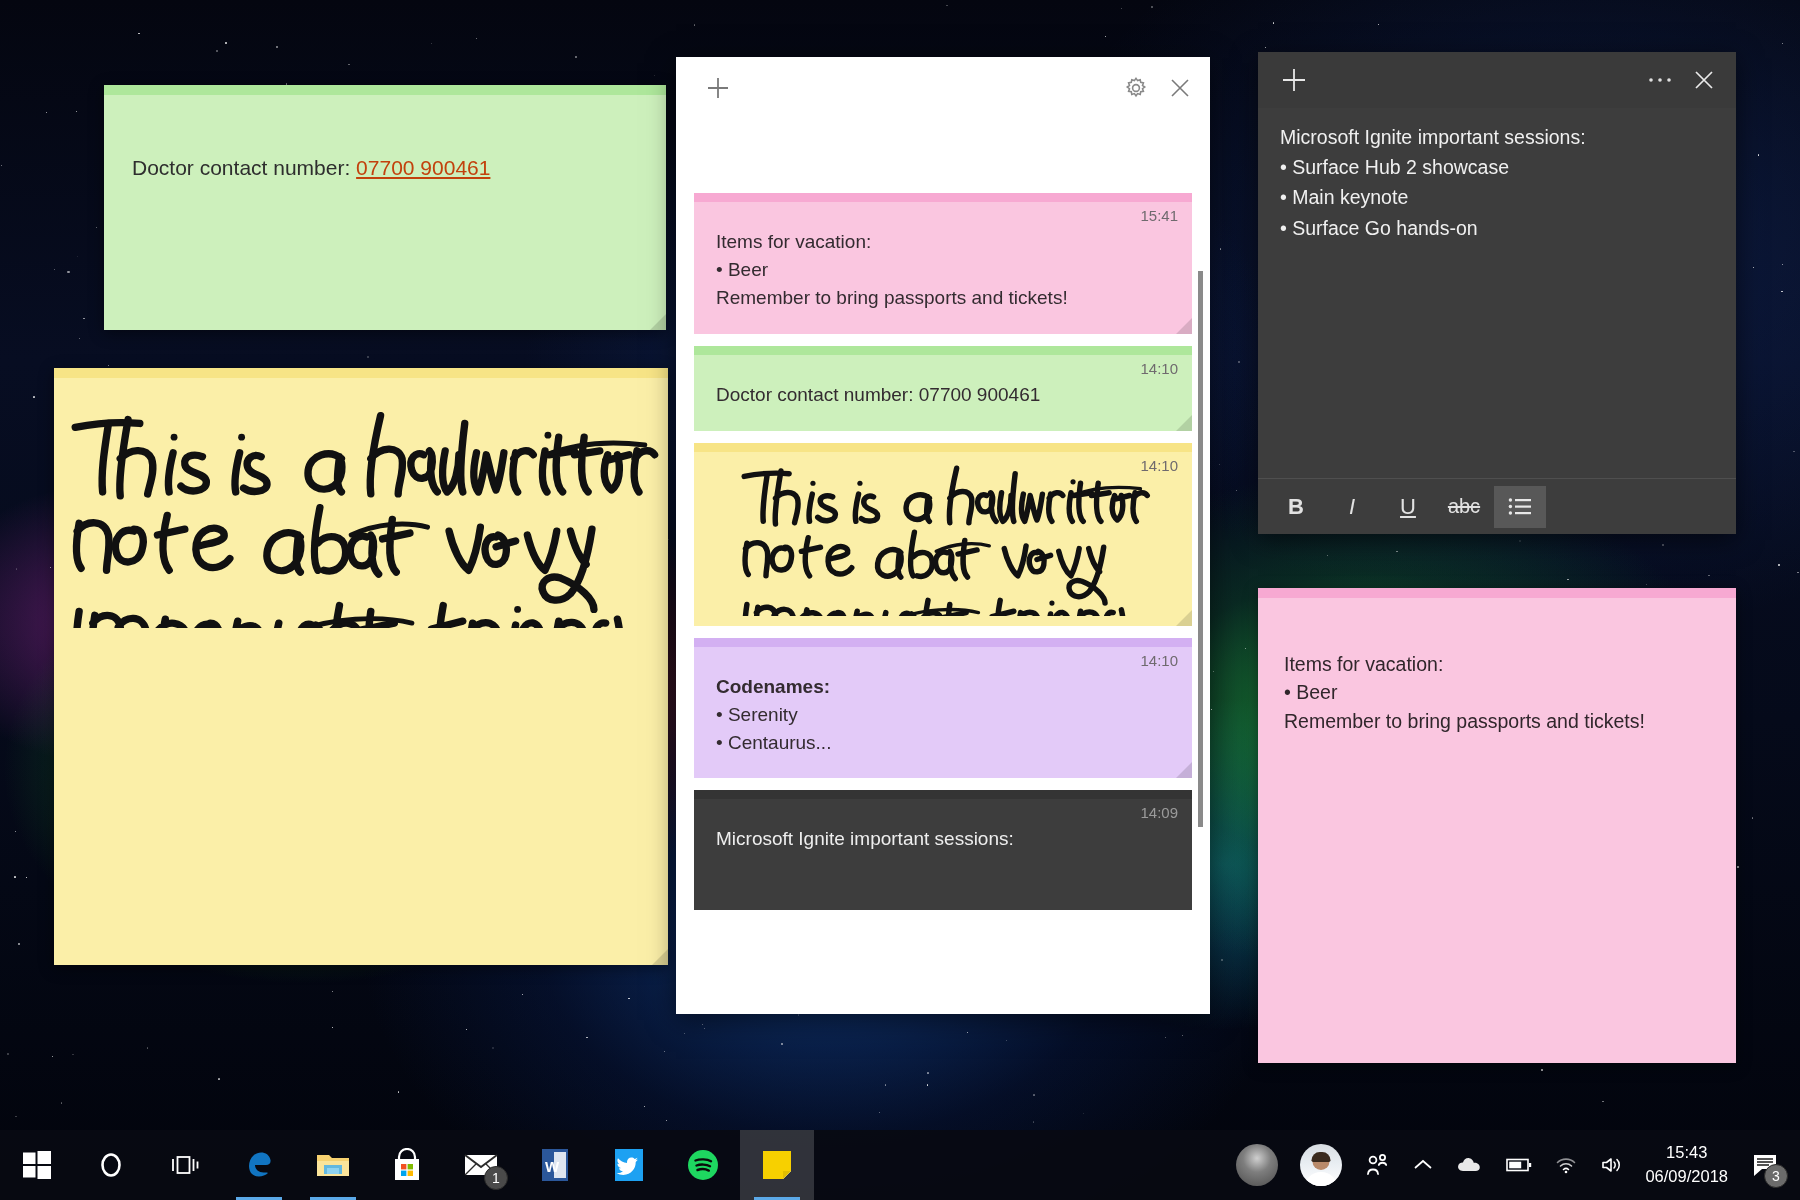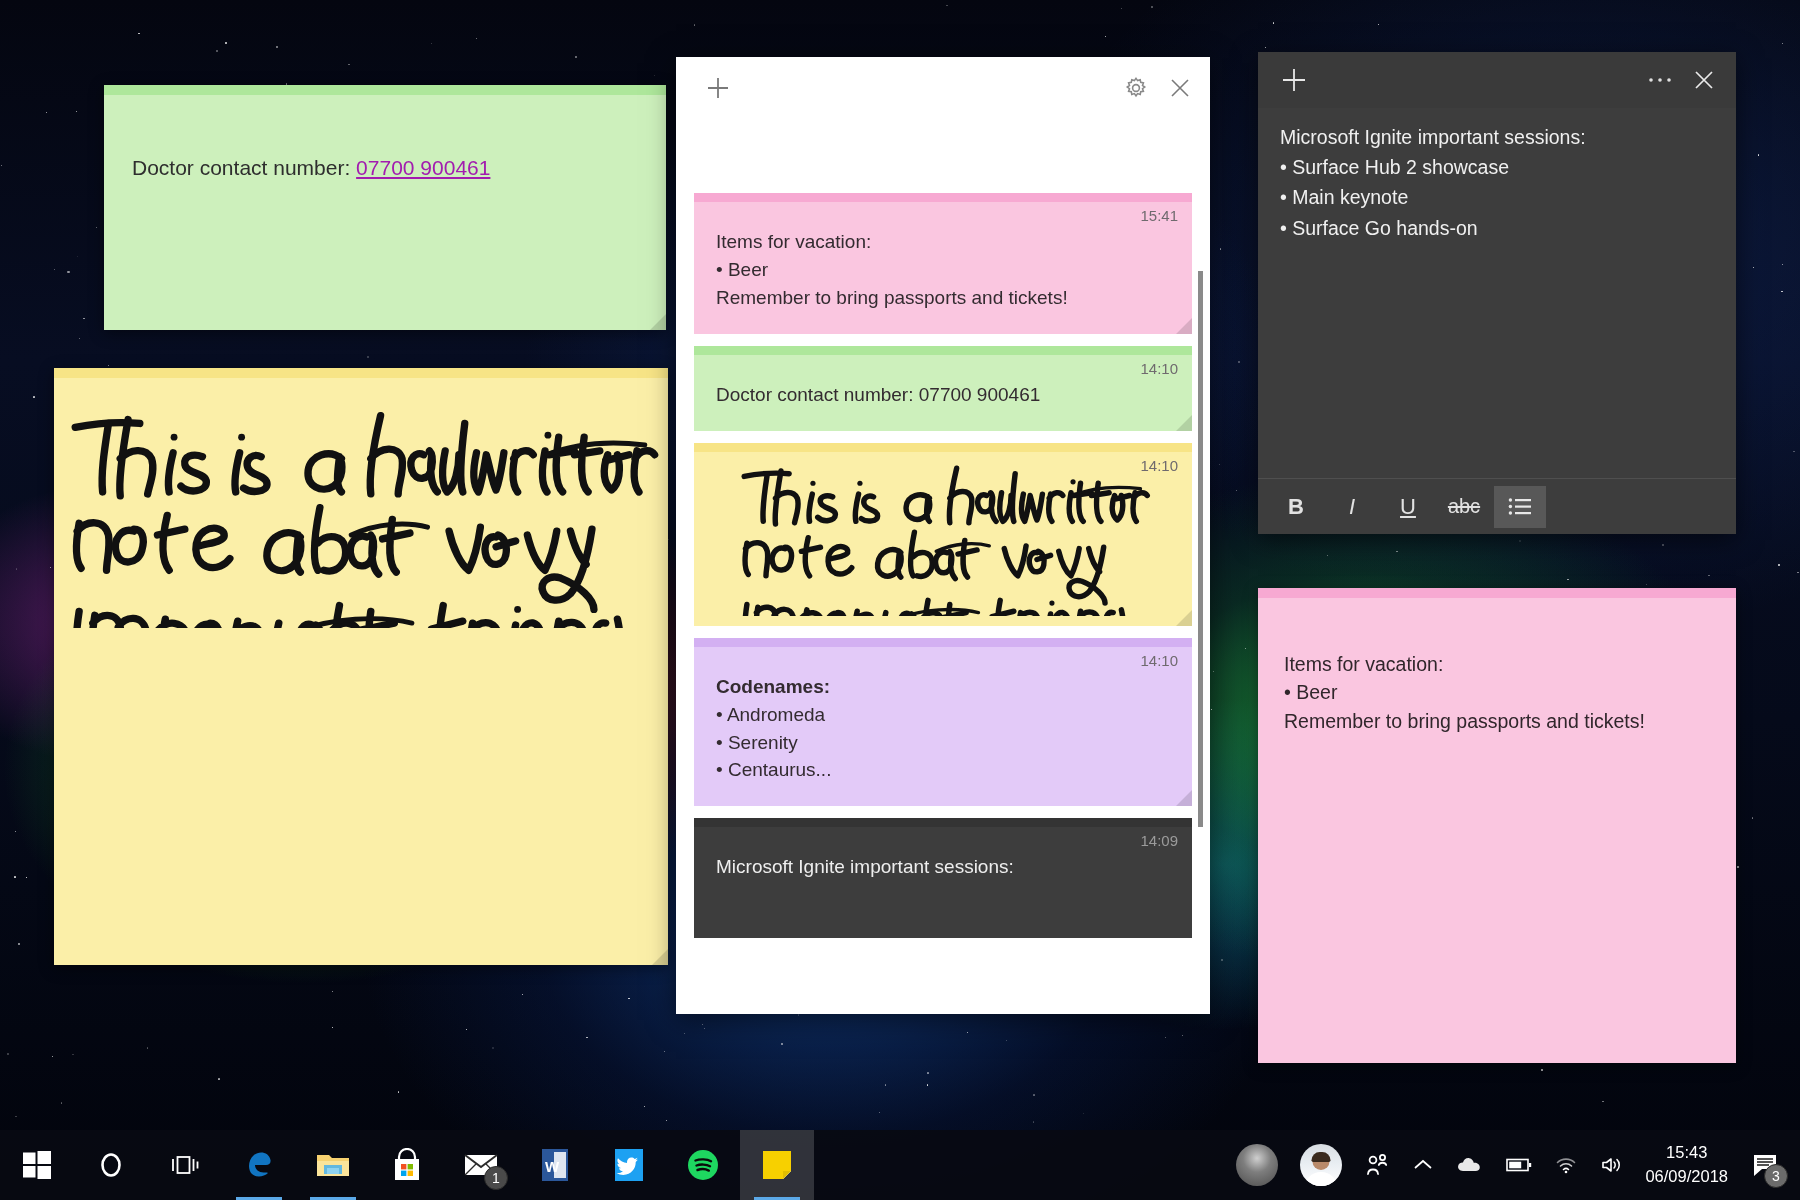--- a/index.html
+++ b/index.html
@@ -34,21 +34,21 @@
     overflow: hidden;
   }
   .note-stripe { height: 10px; width: 100%; }
   .note-body { padding: 26px 20px; font-size: 19.5px; line-height: 1.45; color: #30262b; }
   .corner {
     position: absolute; right: 0; bottom: 0;
     width: 0; height: 0;
     border-left: 16px solid transparent;
     border-bottom: 16px solid rgba(0,0,0,0.13);
   }
-  .phone-link { color: #a21caf; text-decoration: underline; }
+  .phone-link { color: #c2410c; text-decoration: underline; }
 
   
   #note-green-desktop { left: 104px; top: 85px; width: 562px; height: 245px; background: #cdf0bc; }
   #note-green-desktop .note-stripe { background: #aee79b; }
   #note-green-desktop .note-body { padding: 58px 28px 0 28px; font-size: 21px; color: #2e2e2e; }
 
   
   #note-yellow-desktop { left: 54px; top: 368px; width: 614px; height: 597px; background: #fbefa8; }
   #note-yellow-desktop .note-stripe { background: #f7e486; }
   .hand-svg { position: absolute; left: 0; top: 30px; width: 100%; height: 230px; }
@@ -715,21 +715,20 @@
         </svg>
       </div>
       <div class="corner"></div>
     </div>
 
     <div class="list-note ln-purple">
       <div class="stripe"></div>
       <div class="ts">14:10</div>
       <div class="content">
         <div class="title-bold">Codenames:</div>
-        <div>• Andromeda</div>
         <div>• Serenity</div>
         <div>• Centaurus...</div>
       </div>
       <div class="corner"></div>
     </div>
 
     <div class="list-note ln-dark" style="height:120px;">
       <div class="stripe"></div>
       <div class="ts">14:09</div>
       <div class="content">

